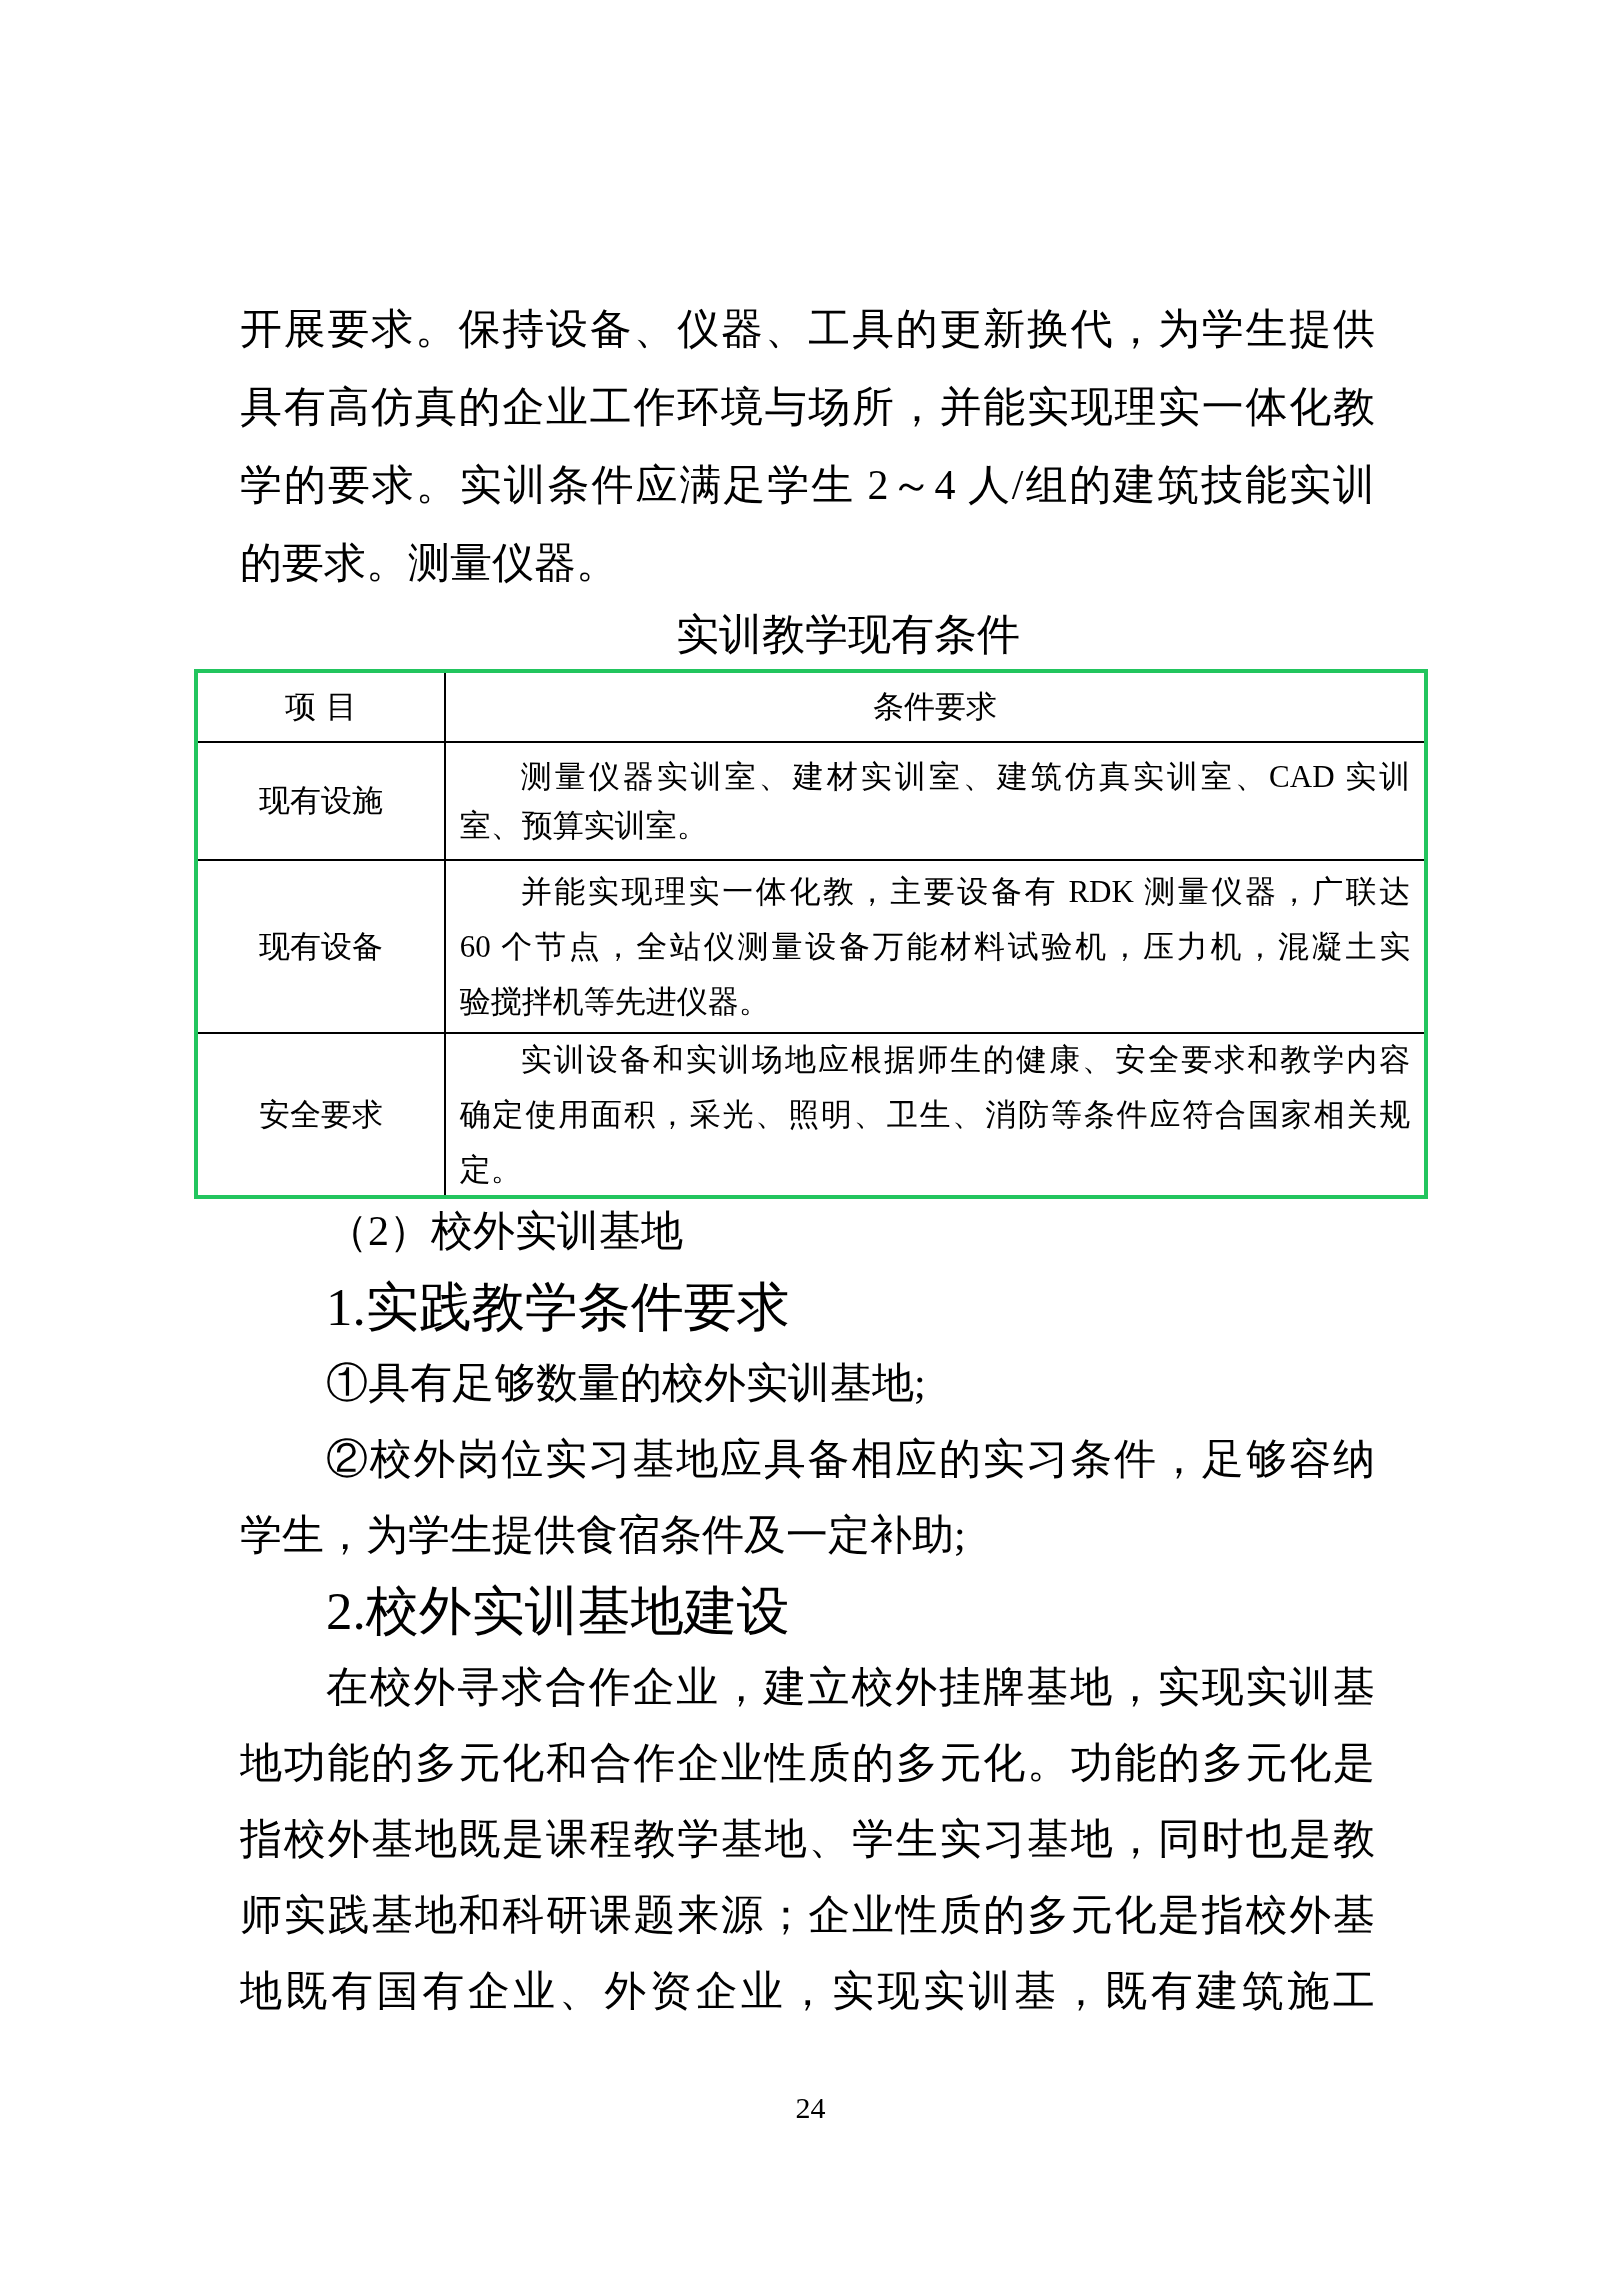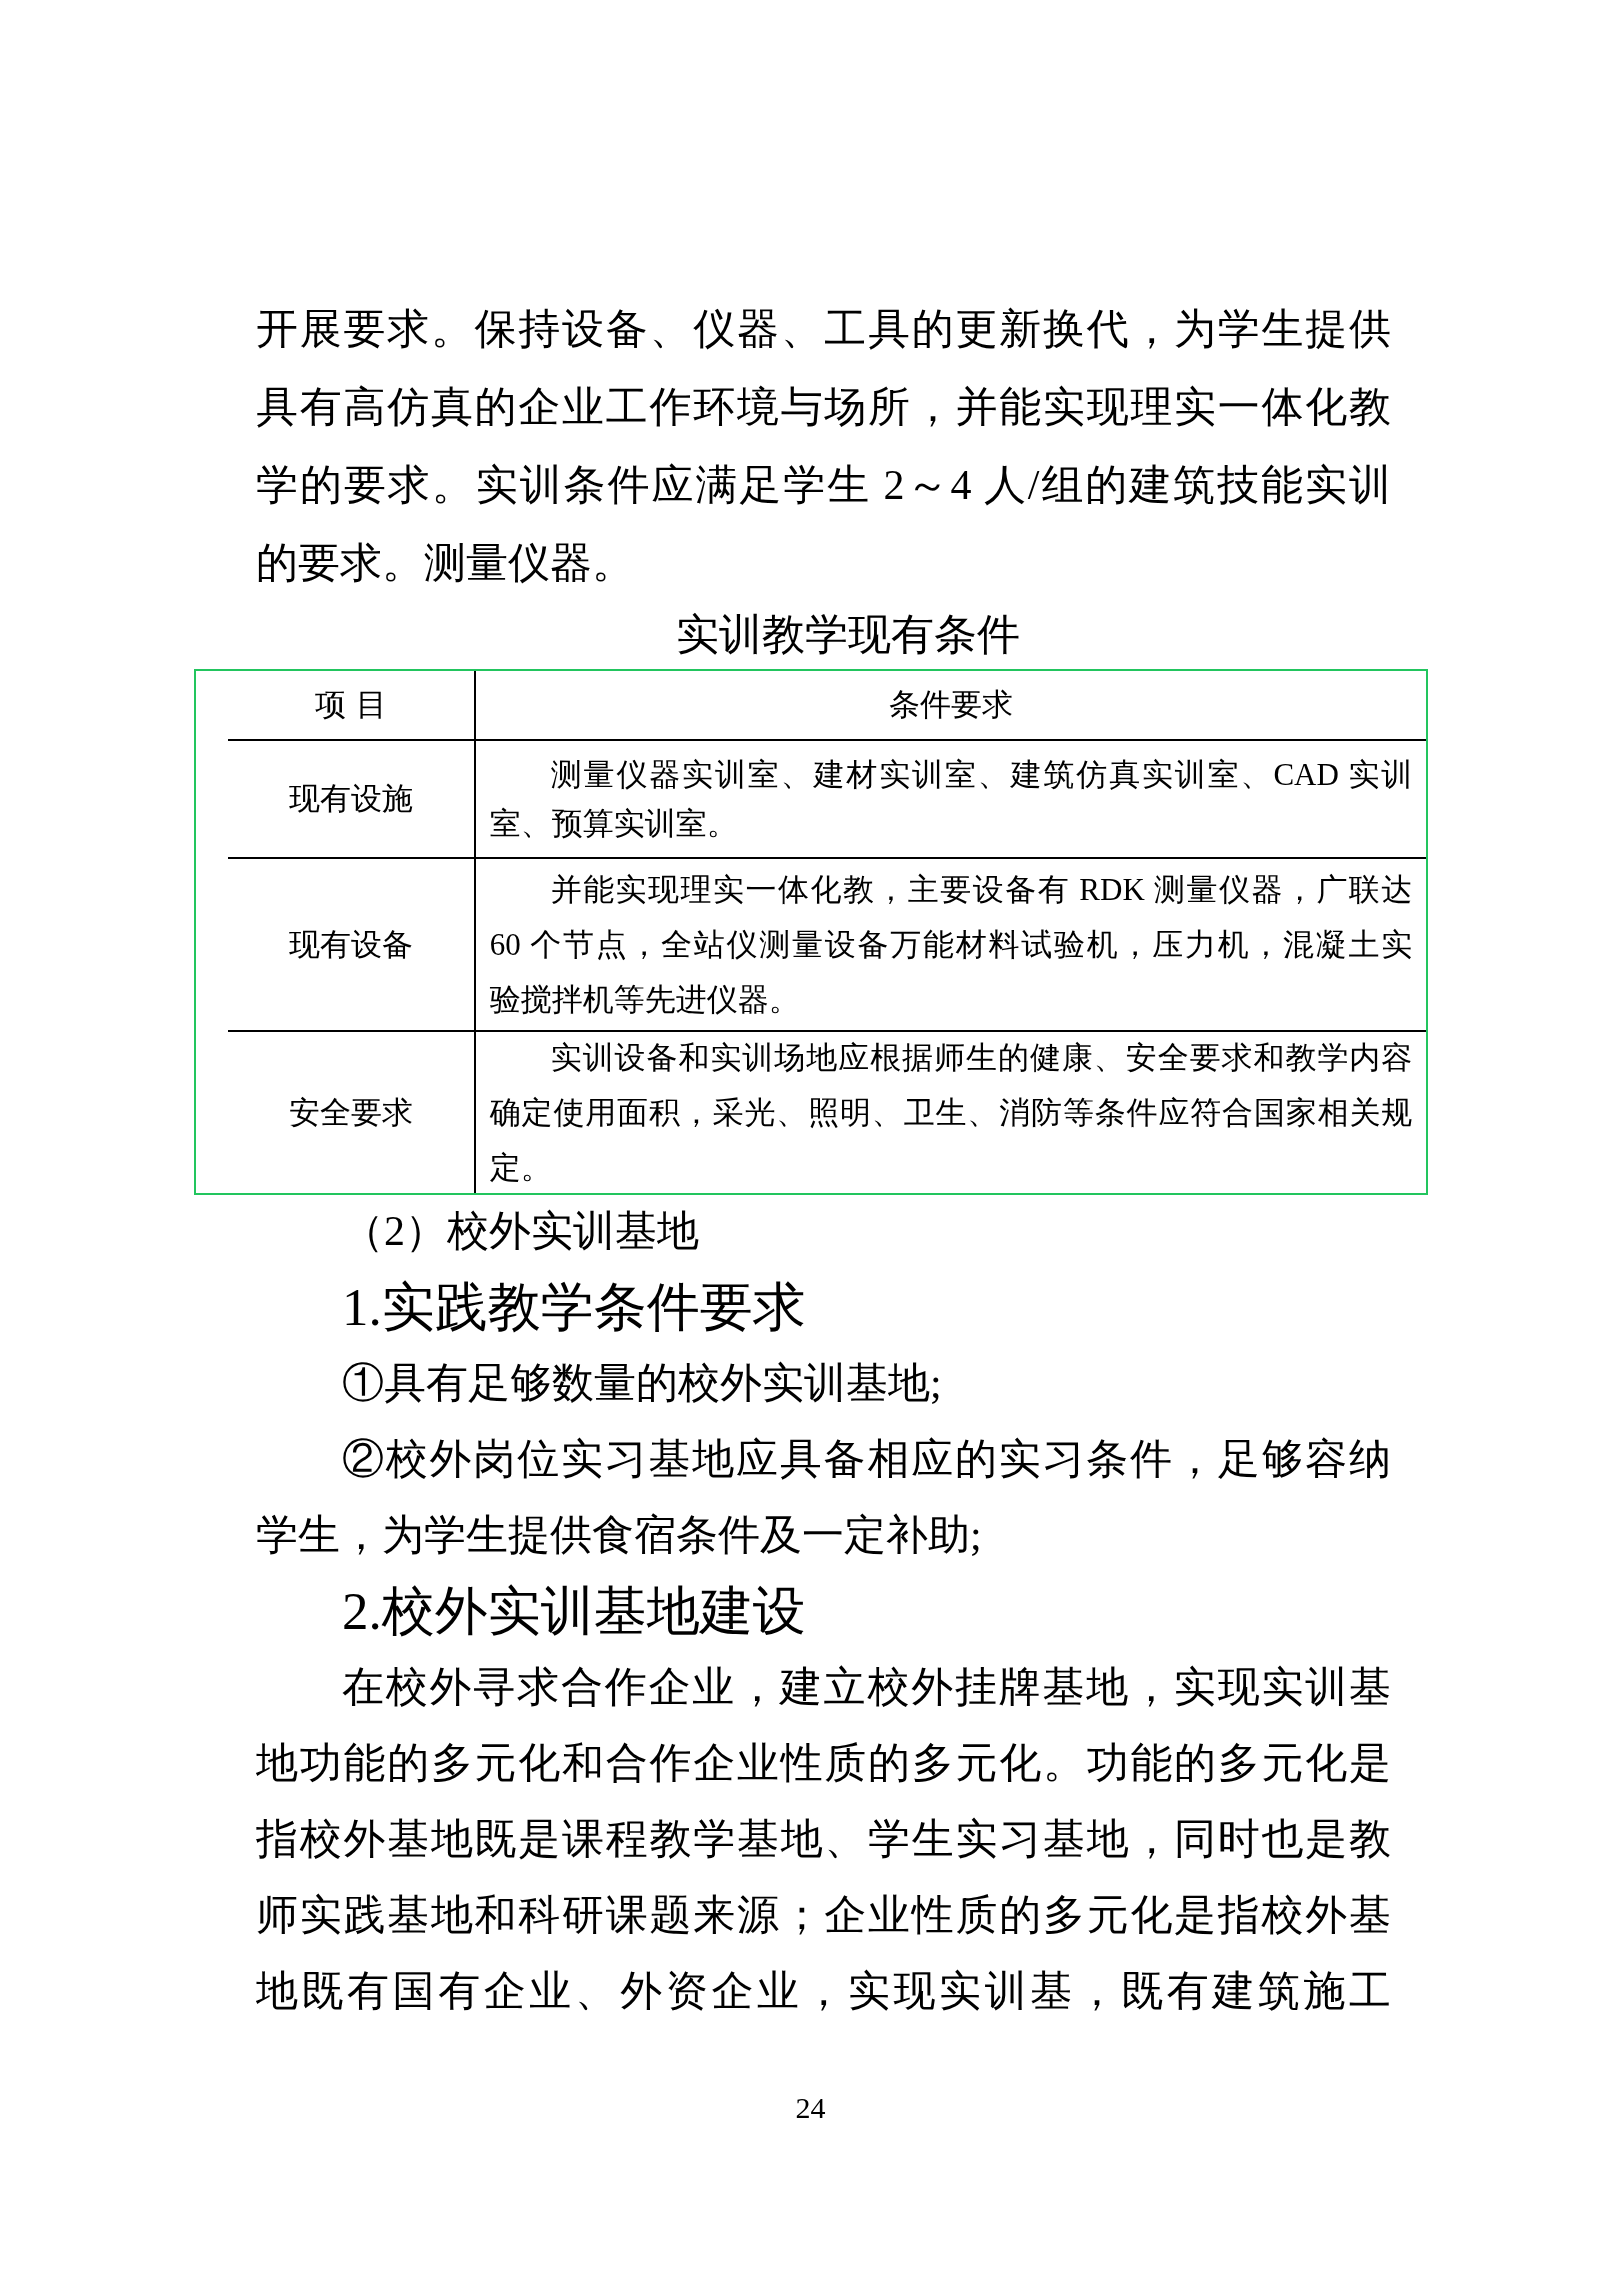--- a/index.html
+++ b/index.html
@@ -6,38 +6,37 @@
   .page {
     position:relative;
     width:1621px; height:2293px;
     margin:0 auto;
     background:#ffffff;
     color:#000000;
     font-family:"Liberation Serif","DejaVu Serif",serif;
     overflow:hidden;
   }
   
-  .textblock { position:absolute; left:256px; width:1135px; font-size:42px; }
+  .textblock { position:absolute; left:240px; width:1135px; font-size:42px; }
   #intro { top:290px; line-height:78px; }
   #lower { top:1193px; line-height:76px; }
   .line { white-space:nowrap; }
   .jl { text-align:justify; text-align-last:justify; text-justify:inter-character; }
   .ind { padding-left:86px; }
   .bold-head { font-weight:normal; font-size:53px; }
   
   #table-title {
     position:absolute; left:676px; top:596px;
     font-size:43px; line-height:78px; white-space:nowrap;
   }
   
   #cond-table {
     position:absolute; left:194px; top:669px; width:1234px;
-    border:2px solid #22c55e; box-sizing:border-box;
+    border:4px solid #22c55e; box-sizing:border-box;
     font-size:31px;
-    padding-left:32px;
   }
   .trow { display:flex; box-sizing:border-box; }
   .trow + .trow { border-top:2px solid #000; }
   .tlabel {
     width:248px; flex:0 0 248px; border-right:2px solid #000;
     display:flex; align-items:center; justify-content:center;
     box-sizing:border-box; white-space:nowrap;
   }
   .tcontent {
     flex:1 1 auto; min-width:0;

